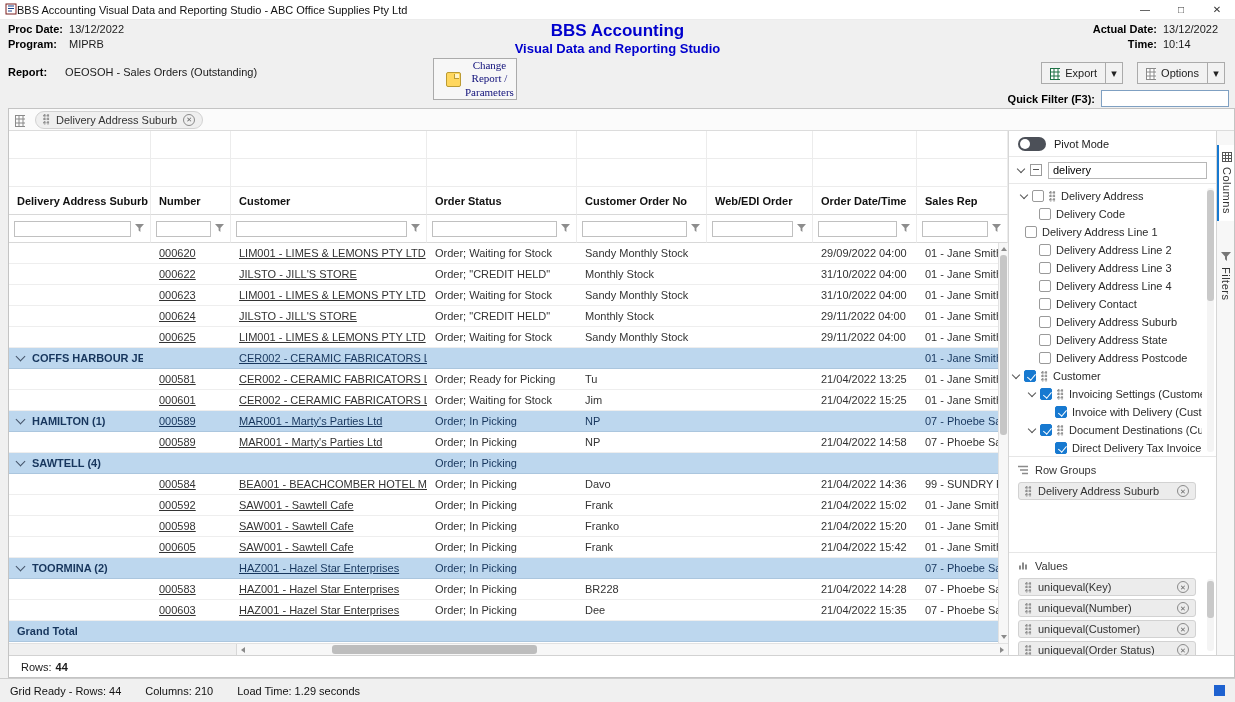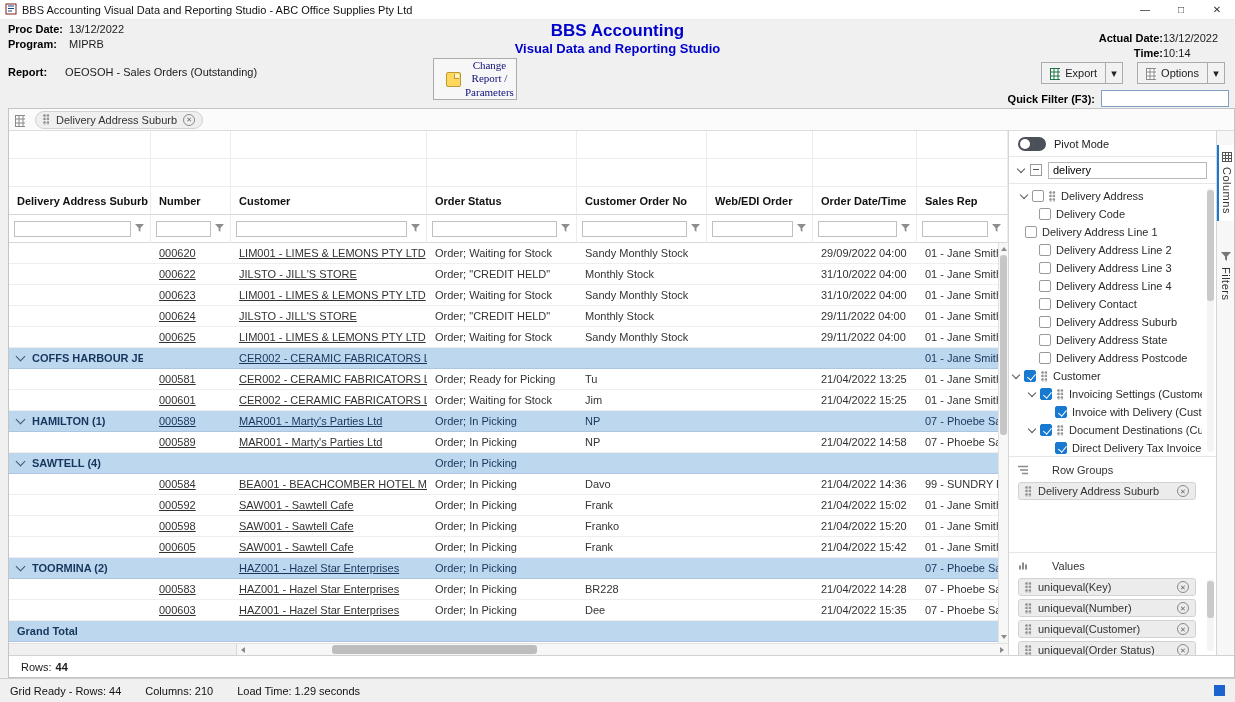--- a/index.html
+++ b/index.html
@@ -1,28 +1,28 @@
 <!DOCTYPE html>
 <html><head>
 <meta charset="utf-8">
 <style>
   *{box-sizing:border-box;margin:0;padding:0}
   html,body{width:1235px;height:702px}
   body{font-family:"Liberation Sans",sans-serif;font-size:11px;color:#1b1b1b;background:#f0f0f0;position:relative;overflow:hidden}
 
   
   .titlebar{position:absolute;top:0;left:0;right:0;height:20px;background:#fff;display:flex;align-items:center;padding-left:5px;border-bottom:1px solid #ececec}
-  .titlebar .title{margin-left:5px;font-size:11px;color:#111}
+  .titlebar .title{font-size:11px;color:#111}
   .win-controls{margin-left:auto;display:flex;height:100%}
   .win-btn{width:36px;height:100%;display:flex;align-items:center;justify-content:center;font-size:10px;color:#333;cursor:pointer}
 
   
   .header{position:absolute;top:20px;left:0;right:0;height:88px;background:#f0f0f0}
   .hdr-left{position:absolute;left:8px;top:3px;display:grid;grid-template-columns:auto auto;gap:3px 6px}
-  .hdr-right{position:absolute;right:6px;top:12px;display:grid;grid-template-columns:auto 66px;gap:3px 0}
+  .hdr-right{position:absolute;right:6px;top:3px;display:grid;grid-template-columns:auto 66px;gap:3px 6px}
   .hdr-right .lbl{justify-self:end}
   .lbl{font-weight:bold;color:#000}
   .app-title{position:absolute;left:0;right:0;top:1px;text-align:center;font-size:17px;font-weight:bold;color:#0000cd}
   .app-subtitle{position:absolute;left:0;right:0;top:21px;text-align:center;font-size:13px;font-weight:bold;color:#0000cd}
   .report-row{position:absolute;left:8px;top:46px;display:flex;gap:18px}
   .change-btn{position:absolute;left:433px;top:38px;width:84px;height:42px;background:#f7f7f7;border:1px solid #ababab;display:flex;align-items:center;gap:4px;padding:2px 12px;cursor:pointer;font-family:Liberation Serif, serif}
   .report-icon{width:15px;height:15px;flex:none;background:#ffd75e;border:1px solid #bb9b33;border-radius:2px;position:relative}
   .report-icon::after{content:"";position:absolute;right:1px;top:1px;width:4px;height:4px;background:#fff3c8;border-left:1px solid #bb9b33;border-bottom:1px solid #bb9b33}
   .change-label{flex:1;text-align:center;line-height:1.2;font-size:11px;color:#10107a}
   .toolbar-btns{position:absolute;right:10px;top:42px;display:flex;gap:14px}
@@ -86,21 +86,21 @@
   .tree-label{white-space:nowrap;overflow:hidden;color:#2b2b2b}
   .cb{width:12px;height:12px;border:1px solid #9a9a9a;border-radius:2px;background:#fff;flex:none;position:relative;cursor:pointer}
   .cb.checked{background:#1779d0;border-color:#1779d0}
   .cb.checked::after{content:"";position:absolute;left:3.5px;top:0.5px;width:3.5px;height:7px;border:solid #fff;border-width:0 1.6px 1.6px 0;transform:rotate(40deg)}
   .grip{width:7px;height:11px;flex:none;background-image:radial-gradient(circle at 1.5px 1.5px,#909090 1.1px,transparent 1.5px);background-size:3.5px 3.5px}
   .tree-sb{position:absolute;top:4px;bottom:4px;right:2px;width:7px;background:#f4f4f4;border-radius:3px}
   .tree-sb .t{position:absolute;left:0;right:0;top:2px;height:42%;background:#c9c9c9;border-radius:3px}
   .panel-section{border-top:1px solid #e6e6e6;padding:4px 9px;position:relative}
   .rowgroups{height:96px;flex:none}
   .values{flex:1;min-height:0;overflow:hidden}
-  .section-title{display:flex;align-items:center;gap:24px;height:18px;color:#333}
+  .section-title{display:flex;align-items:center;gap:7px;height:18px;color:#333}
   .chip-list{display:flex;flex-direction:column;gap:3px;margin-top:3px}
   .chip{display:flex;align-items:center;gap:6px;background:#ececec;border:1px solid #d2d2d2;border-radius:3px;height:18px;padding:0 6px;color:#333;cursor:pointer;width:178px}
   .top-chip{width:auto;border-radius:9px;background:#efefef;padding:0 7px}
   .remove{margin-left:auto;width:12px;height:12px;flex:none;border:1px solid #8a8a8a;border-radius:50%;display:flex;align-items:center;justify-content:center;font-size:7px;line-height:1;color:#666;cursor:pointer}
   .vals-sb{position:absolute;top:26px;bottom:4px;right:2px;width:7px;background:#f4f4f4;border-radius:3px}
   .vals-sb .t{position:absolute;left:0;right:0;top:2px;height:52%;background:#c9c9c9;border-radius:3px}
   .mini-grid{width:10px;height:10px;flex:none;display:flex}
 
   
   .side-tab{display:flex;flex-direction:column;align-items:center;gap:5px;padding:7px 0;cursor:pointer}

